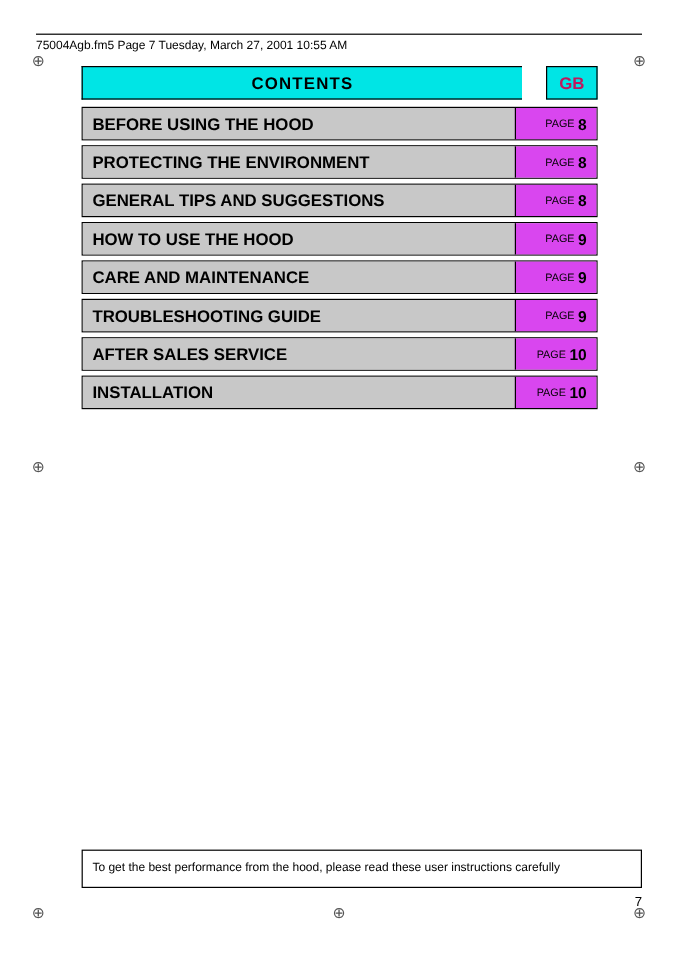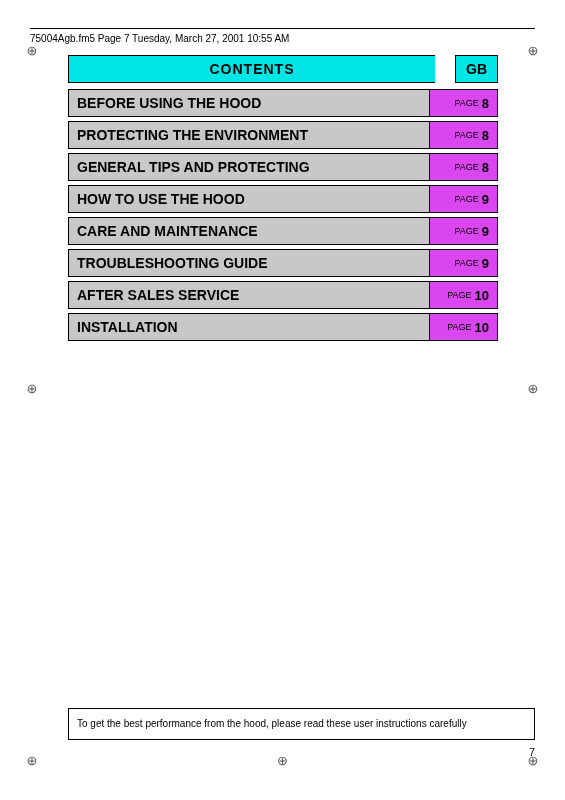--- a/index.html
+++ b/index.html
@@ -89,21 +89,21 @@
       border: 1.5px solid #000;
       border-right: none;
       letter-spacing: 1px;
     }
 
     .contents-gb {
       background: #00e5e5;
       padding: 5px 10px;
       font-size: 14px;
       font-weight: bold;
-      color: #000000;
+      color: #be185d;
       border: 1.5px solid #000;
       min-width: 38px;
       text-align: right;
     }
 
     
     .toc-row {
       display: flex;
       align-items: stretch;
       margin-bottom: 4px;
@@ -201,21 +201,21 @@
           </div>
         </div>
         <div class="toc-row">
           <div class="toc-row-title">PROTECTING THE ENVIRONMENT</div>
           <div class="toc-row-page">
             <span class="page-word">PAGE</span>
             <span class="page-num">8</span>
           </div>
         </div>
         <div class="toc-row">
-          <div class="toc-row-title">GENERAL TIPS AND PROTECTING</div>
+          <div class="toc-row-title">GENERAL TIPS AND SUGGESTIONS</div>
           <div class="toc-row-page">
             <span class="page-word">PAGE</span>
             <span class="page-num">8</span>
           </div>
         </div>
         <div class="toc-row">
           <div class="toc-row-title">HOW TO USE THE HOOD</div>
           <div class="toc-row-page">
             <span class="page-word">PAGE</span>
             <span class="page-num">9</span>

